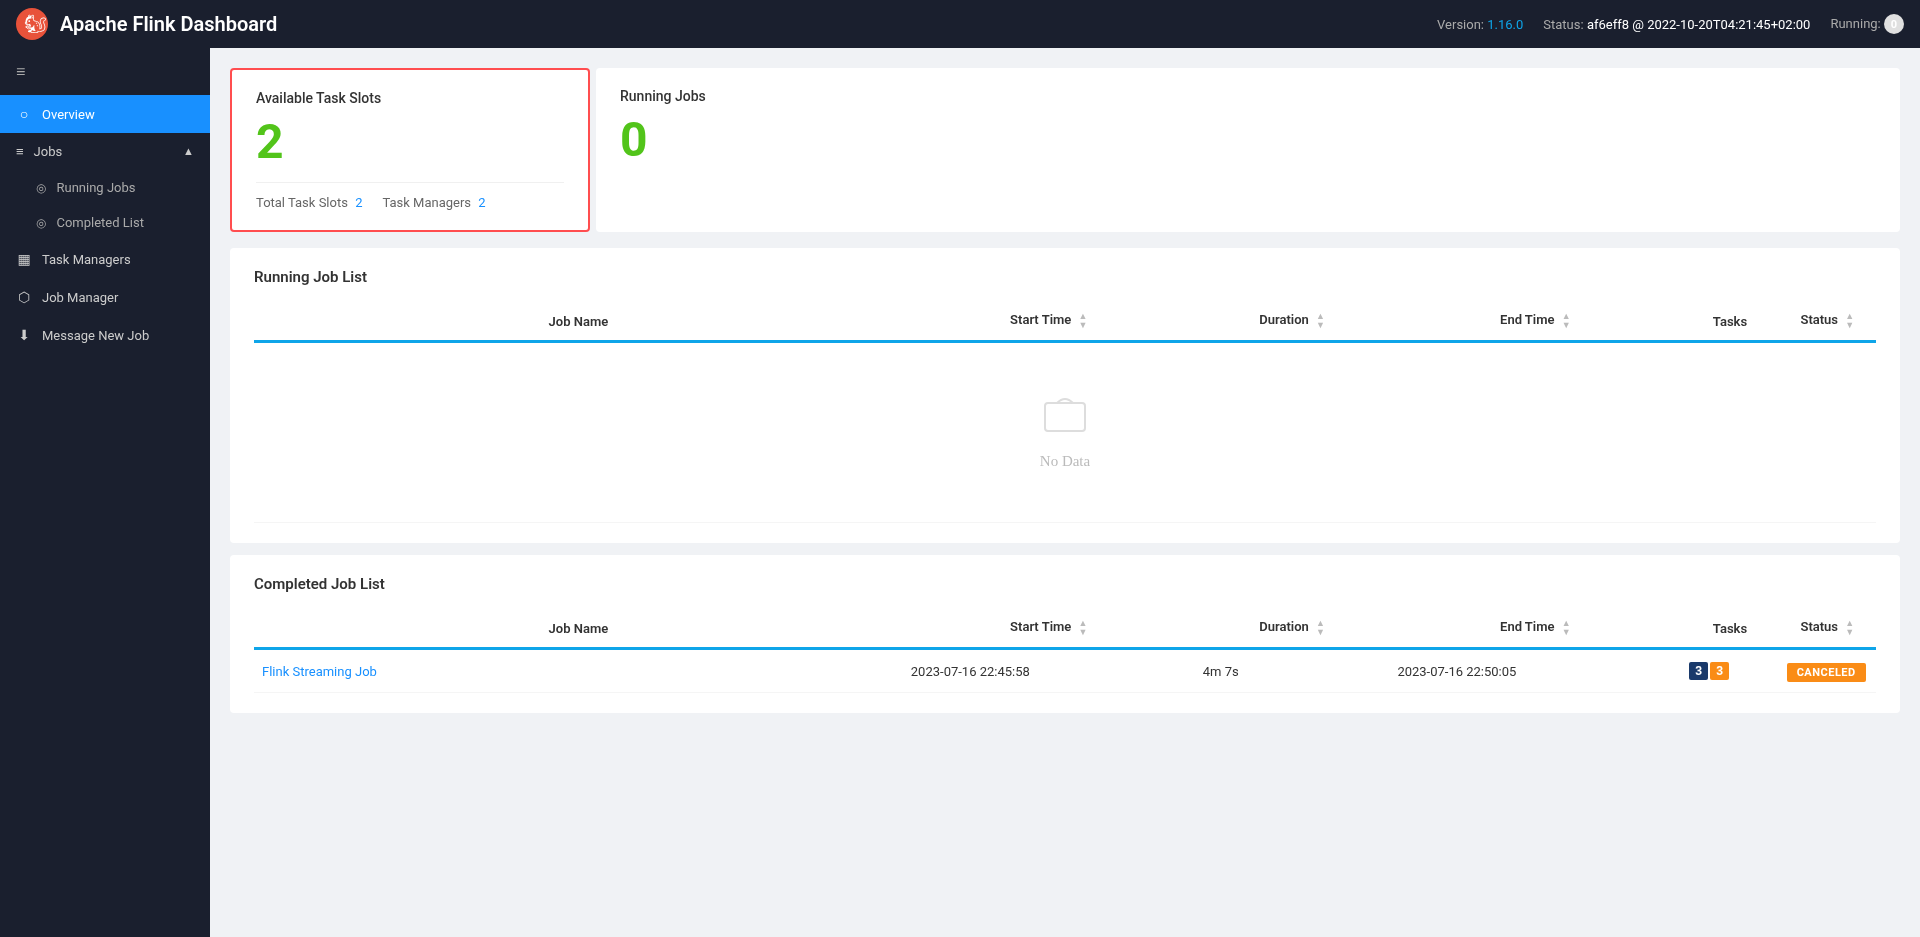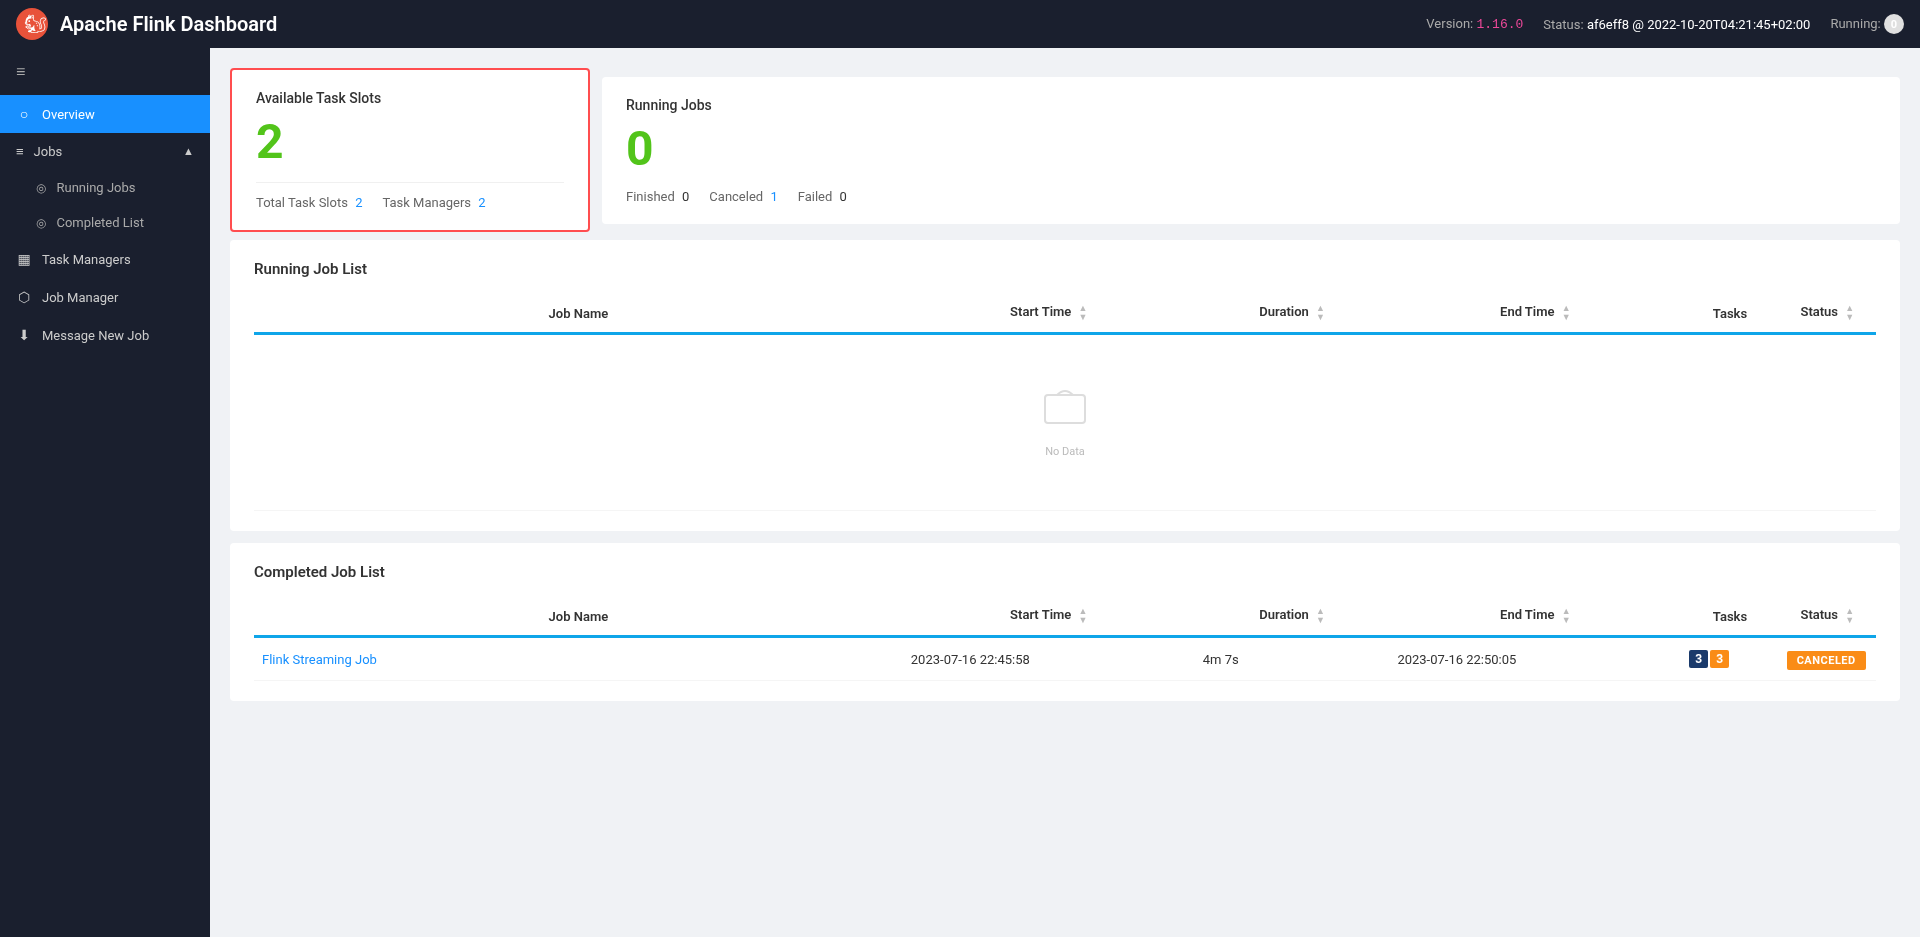--- a/index.html
+++ b/index.html
@@ -113,23 +113,22 @@
     .main-content {
       flex: 1;
       overflow-y: auto;
       padding: 20px;
       background: #f0f2f5;
     }
 
     
     .cards-row {
       display: flex;
-      gap: 12px;
-      margin-bottom: 8px;
-      align-items: center;
+      gap: 6px;
+      margin-bottom: 16px;
     }
 
     .card {
       background: #fff;
       border-radius: 4px;
       padding: 20px 24px;
     }
 
     .card-task-slots {
       flex: 0 0 360px;
@@ -236,22 +235,23 @@
       color: #bbb;
     }
 
     .no-data-icon {
       font-size: 40px;
       margin-bottom: 8px;
       color: #ddd;
     }
 
     .no-data-text {
-      font-size: 11px;
+      font-size: 15px;
       color: #bbb;
+      font-family: Liberation Serif, serif;
     }
 
     .job-link {
       color: #1890ff;
       cursor: pointer;
       text-decoration: none;
     }
 
     .tasks-badge {
       display: inline-flex;
@@ -292,21 +292,21 @@
   <div class="top-header-left">
     <svg class="logo-icon" viewBox="0 0 32 32">
       <circle cx="16" cy="16" r="16" fill="#e8523a"></circle>
       <text x="8" y="22" font-size="18" fill="white">🐿</text>
     </svg>
     <span class="app-title">Apache Flink Dashboard</span>
   </div>
   <div class="top-header-right">
     <span>
       <span class="label">Version:</span>
-      <span style="color:#ec4899;font-family:Liberation Mono, monospace;">1.16.0</span>
+      <span style="color:#0ea5e9;">1.16.0</span>
     </span>
     <span>
       <span class="label">Status:</span>
       <span>af6eff8 @ 2022-10-20T04:21:45+02:00</span>
     </span>
     <span>
       <span class="label">Running:</span>
       <span class="message-badge">0</span>
     </span>
   </div>
@@ -372,34 +372,20 @@
           <span>
             <span>Task Managers</span>
             <span class="stat-value">2</span>
           </span>
         </div>
       </div>
 
       <div class="card card-running-jobs">
         <div class="card-title">Running Jobs</div>
         <div class="card-big-number">0</div>
-        <div class="running-jobs-stats">
-          <span>
-            <span class="stat-label">Finished</span>
-            <span class="stat-num">0</span>
-          </span>
-          <span>
-            <span class="stat-label">Canceled</span>
-            <span class="stat-num" style="color:#1890ff;">1</span>
-          </span>
-          <span>
-            <span class="stat-label">Failed</span>
-            <span class="stat-num">0</span>
-          </span>
-        </div>
       </div>
     </div>
 
     <div class="table-section">
       <div class="table-section-title">Running Job List</div>
       <table>
         <thead>
           <tr>
             <th class="col-job-name">
               <span>Job Name</span>

